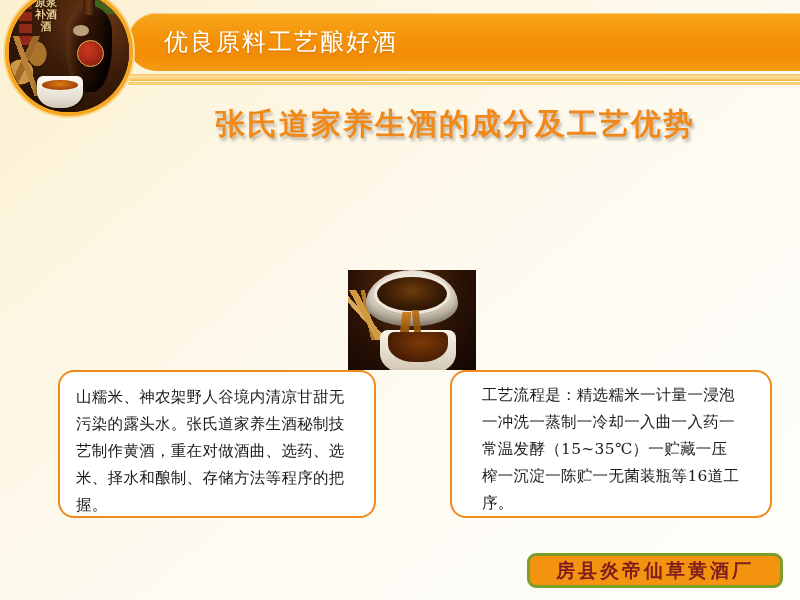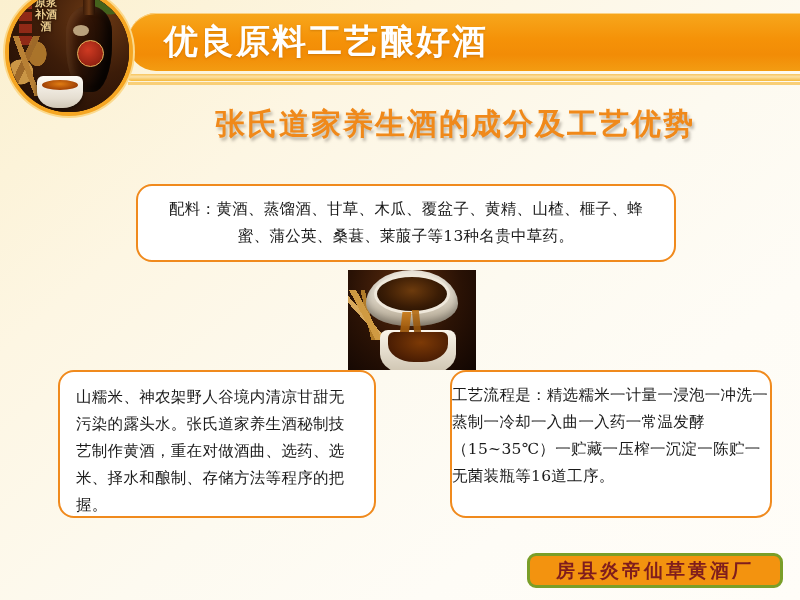--- a/index.html
+++ b/index.html
@@ -31,22 +31,22 @@
     border-top-left-radius: 28px;
     border-bottom-left-radius: 28px;
     box-shadow: 0 1px 0 #fbd285 inset;
   }
   .header-banner-title {
     position: absolute;
     left: 36px;
     top: 50%;
     transform: translateY(-50%);
     color: #ffffff;
-    font-size: 34px;
-    font-weight: bold;
+    font-size: 24px;
+    font-weight: normal;
     letter-spacing: 2px;
     white-space: nowrap;
     text-shadow: 0 1px 2px rgba(150,80,0,0.35);
   }
   .header-underline {
     position: absolute;
     left: 128px;
     top: 74px;
     width: 672px;
     height: 7px;
@@ -239,21 +239,21 @@
     top: 370px;
     width: 318px;
     height: 148px;
     padding: 12px 16px;
   }
   .box-right {
     left: 450px;
     top: 370px;
     width: 322px;
     height: 148px;
-    padding: 10px 0;
+    padding: 10px 30px;
   }
 
   
   .center-photo {
     position: absolute;
     left: 348px;
     top: 270px;
     width: 128px;
     height: 100px;
     overflow: hidden;
@@ -381,23 +381,20 @@
     <div class="neck"></div>
 
     <div class="label-small"></div>
     <div class="label-round"></div>
     <div class="cup"></div>
     <div class="cup-liquid"></div>
   </div>
 
   <div class="subtitle">张氏道家养生酒的成分及工艺优势</div>
 
-  <div class="callout box-ingredients">
-    <div class="txt">配料：黄酒、蒸馏酒、甘草、木瓜、覆盆子、黄精、山楂、榧子、蜂蜜、蒲公英、桑葚、莱菔子等13种名贵中草药。</div>
-  </div>
 
   <div class="center-photo">
     <div class="cp-bg"></div>
     <div class="straw"></div>
     <div class="bowl"></div>
     <div class="bowl-inner"></div>
     <div class="cup2"></div>
     <div class="pour"></div>
     <div class="pour2"></div>
     <div class="cup2-liquid"></div>

